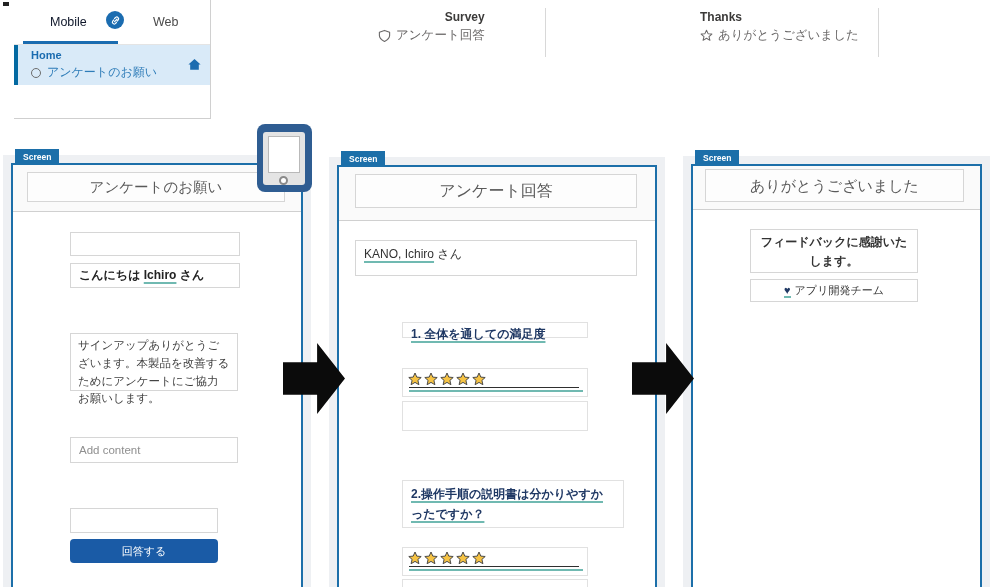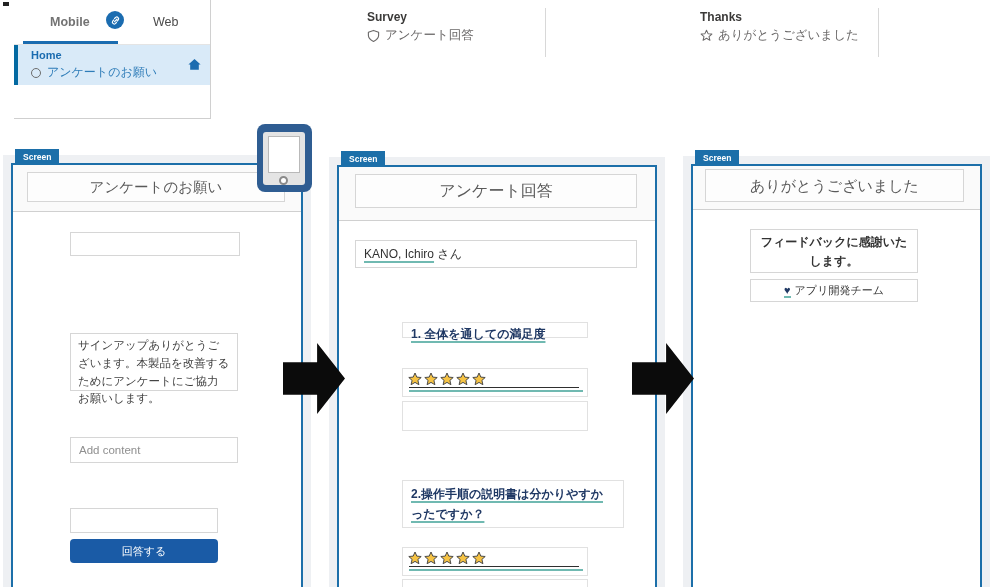--- a/index.html
+++ b/index.html
@@ -5,38 +5,38 @@
   * { margin:0; padding:0; box-sizing:border-box; }
   html,body { background:#ffffff; }
   body { font-family:"Liberation Sans","DejaVu Sans",sans-serif; }
   .stage { position:relative; width:991px; height:587px; overflow:hidden; background:#fff; }
 
   
   .artifact { position:absolute; left:3px; top:2px; width:6px; height:4px; background:#222; }
   .sidebar { position:absolute; left:14px; top:0; width:197px; height:119px; background:#fff;
              border-right:1px solid #d0d0d0; border-bottom:1px solid #cfcfcf; }
   .tabrow { position:relative; height:45px; border-bottom:1px solid #e4e4e4; }
-  .tab-mobile { position:absolute; left:36px; top:15px; font-size:12.5px; font-weight:bold; color:#737373; cursor:pointer; }
+  .tab-mobile { position:absolute; left:36px; top:15px; font-size:12.5px; font-weight:normal; color:#0f172a; cursor:pointer; }
   .tab-web { position:absolute; left:139px; top:15px; font-size:12.5px; font-weight:normal; color:#4a4a4a; cursor:pointer; }
   .link-circle { position:absolute; left:92px; top:11px; width:18px; height:18px; border-radius:50%;
                  background:#1b6cb0; display:flex; align-items:center; justify-content:center; }
   .tab-underline { position:absolute; left:9px; top:41px; width:95px; height:3px; background:#1b6cb0; }
   .screensrow { position:relative; height:33px; border-bottom:1px solid #e8e8e8; }
   .screens-label { position:absolute; left:16px; top:8px; font-size:13px; font-weight:bold; color:#22303c; }
   .plus-btn { position:absolute; right:9px; top:5px; font-size:17px; color:#1b6cb0; font-weight:normal; cursor:pointer; }
   .homeitem { position:relative; height:40px; background:#d9eaf8; border-left:4px solid #0369a1; cursor:pointer; }
   .home-title { position:absolute; left:13px; top:4px; font-size:11px; font-weight:bold; color:#1b6cb0; }
   .home-sub { position:absolute; left:13px; top:19px; display:flex; align-items:center; gap:6px;
               font-size:12px; color:#2e7cb8; }
   .ring-icon { width:10px; height:10px; border:1.5px solid #6d6d6d; border-radius:50%; display:inline-block; background:transparent; }
   .home-house { position:absolute; right:8px; top:12px; }
 
   
   .hgroup { position:absolute; top:10px; }
-  .hgroup-survey { left:367px; }
+  .hgroup-survey { left:378px;text-align:right; }
   .hgroup-thanks { left:700px; }
   .hgroup-title { font-size:12px; font-weight:bold; color:#3b3a39; }
   .hgroup-sub { margin-top:3px; display:flex; align-items:center; gap:5px; font-size:12.5px; color:#6b6969; }
   .vdiv { position:absolute; width:1px; height:49px; top:8px; background:#d8d8d8; }
   .vdiv1 { left:545px; } .vdiv2 { left:878px; }
 
   
   .screen { position:absolute; background:#fff; border:2px solid #1c6fa9;
             box-shadow:0 0 0 8px #eef0f3; }
   .screen1 { left:11px; top:163px; width:292px; height:440px; }
@@ -119,36 +119,37 @@
   </div>
   <div class="vdiv vdiv2"></div>
 
   <div class="screen screen1">
     <div class="screen-tab">Screen</div>
     <div class="title-area" style="height:47px;"></div>
     <div class="box title-box" style="left:14px; top:7px; width:258px; height:30px; font-size:14.5px; line-height:28px;">アンケートのお願い</div>
 
     <div class="box" style="left:57px; top:67px; width:170px; height:24px;"></div>
 
+    <div class="box" style="left:57px; top:98px; width:170px; height:25px; font-size:12px; font-weight:bold; color:#222; line-height:23px; padding-left:8px;"><span>こんにちは </span><span class="underl">Ichiro</span><span> さん</span></div>
 
     <div class="box" style="left:57px; top:272px; width:168px; height:26px; font-size:11.5px; color:#8f8f8f; line-height:24px; padding-left:8px;">Add content</div>
 
     <div class="box" style="left:57px; top:168px; width:168px; height:58px; font-size:11.5px; line-height:1.55; color:#3f3f3f; padding:3px 7px;">サインアップありがとうございます。本製品を改善するためにアンケートにご協力お願いします。</div>
 
     <div class="box" style="left:57px; top:343px; width:148px; height:25px;"></div>
 
     <button class="submit-btn" style="left:57px; top:374px; width:148px; height:24px;">回答する</button>
   </div>
 
   <div class="screen screen2">
     <div class="screen-tab">Screen</div>
     <div class="title-area" style="height:54px;"></div>
     <div class="box title-box" style="left:16px; top:7px; width:282px; height:34px; font-size:16px; line-height:32px;">アンケート回答</div>
 
-    <div class="box" style="left:16px; top:73px; width:282px; height:28px; font-size:12px; color:#333; line-height:26px; padding-left:8px;"><span class="underl">KANO, Ichiro</span><span> さん</span></div>
+    <div class="box" style="left:16px; top:73px; width:282px; height:36px; font-size:12px; color:#333; line-height:26px; padding-left:8px;"><span class="underl">KANO, Ichiro</span><span> さん</span></div>
 
     <div class="box" style="left:63px; top:155px; width:186px; height:16px; font-size:12px; line-height:22px; padding-left:8px; border-color:#e1e1e1;"><span class="navy underl">1. 全体を通しての満足度</span></div>
 
     <div class="box" style="left:63px; top:201px; width:186px; height:29px; border-color:#e1e1e1;">
       <div class="stars-strip">
         <svg width="14" height="14" viewBox="0 0 14 14">
             <path d="M7 1 L8.8 5.1 L13.2 5.5 L9.9 8.4 L10.9 12.7 L7 10.4 L3.1 12.7 L4.1 8.4 L0.8 5.5 L5.2 5.1 Z" fill="#f6c344" stroke="#4a4a4a" stroke-width="1" stroke-linejoin="round"></path>
           </svg>
         <svg width="14" height="14" viewBox="0 0 14 14">
             <path d="M7 1 L8.8 5.1 L13.2 5.5 L9.9 8.4 L10.9 12.7 L7 10.4 L3.1 12.7 L4.1 8.4 L0.8 5.5 L5.2 5.1 Z" fill="#f6c344" stroke="#4a4a4a" stroke-width="1" stroke-linejoin="round"></path>

